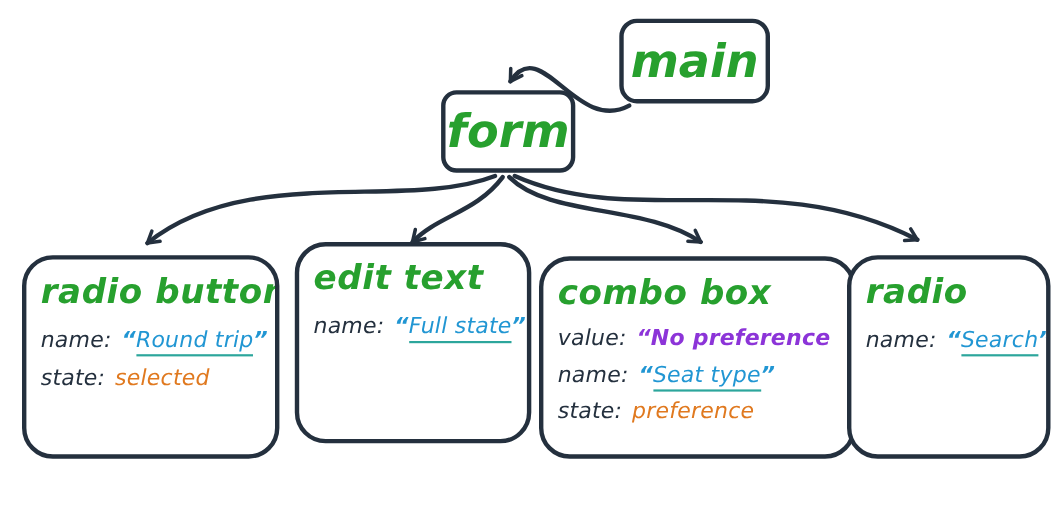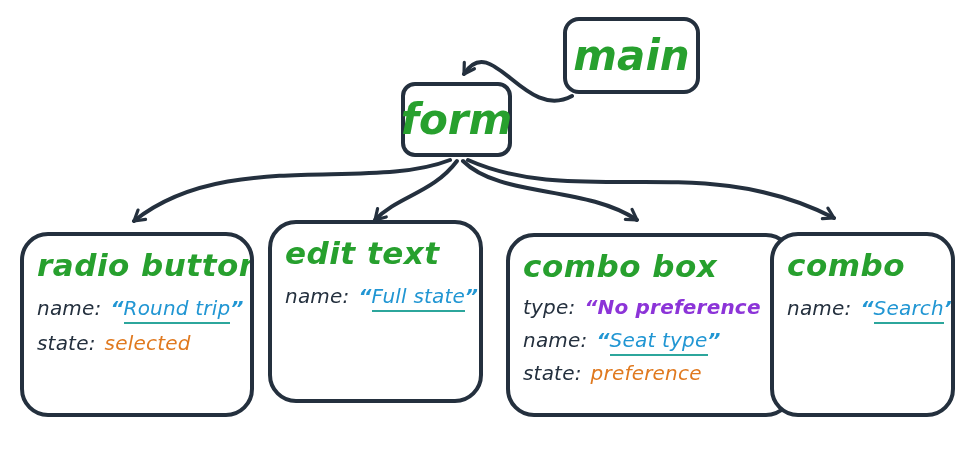--- a/index.html
+++ b/index.html
@@ -19,27 +19,27 @@
   .edges{position:absolute;left:0;top:0;z-index:3;pointer-events:none;}
   .edge{fill:none;stroke:var(--ink);stroke-width:4;stroke-linecap:round;}
   .ah{fill:none;stroke:var(--ink);stroke-width:3.2;stroke-linecap:round;stroke-linejoin:round;}
   
   .node{
     position:absolute;background:#fff;border:4px solid var(--ink);
     box-sizing:border-box;z-index:2;
   }
   .node-main{left:563px;top:17px;width:137px;height:77px;border-radius:16px;
     display:flex;align-items:center;justify-content:center;}
-  .node-form{left:401px;top:82px;width:111px;height:75px;border-radius:14px;
+  .node-form{left:401px;top:82px;width:122px;height:75px;border-radius:14px;
     display:flex;align-items:center;justify-content:center;}
   .node-big-label{font-size:42px;font-weight:600;color:var(--node_label_green);line-height:1;}
   .card{border-radius:28px;padding:8px 13px;overflow:hidden;}
   .node-radio {left:20px; top:232px;width:234px;height:185px;}
   .node-edit  {left:268px;top:220px;width:215px;height:183px;}
-  .node-combo {left:506px;top:233px;width:288px;height:184px;}
+  .node-combo {left:490px;top:233px;width:288px;height:184px;}
   .node-button{left:770px;top:232px;width:185px;height:185px;}
   .card-title{
     font-size:31px;font-weight:600;color:var(--node_label_green);
     line-height:1.25;margin:2px 0 7px;white-space:nowrap;letter-spacing:.5px;
   }
   .attr-row{
     font-size:20px;color:var(--ink);margin:11px 0;font-weight:500;
     white-space:nowrap;letter-spacing:.2px;
   }
   .node-combo .attr-row{margin:9px 0;}
@@ -89,30 +89,30 @@
   <div class="node card node-edit">
     <div class="card-title">edit text</div>
     <div class="attr-row">
       <span class="attr-key">name:</span><span class="attr-val blue"><span class="quote">“</span><span class="val-text underline">Full state</span><span class="quote">”</span></span>
     </div>
   </div>
 
   <div class="node card node-combo">
     <div class="card-title">combo box</div>
     <div class="attr-row">
-      <span class="attr-key">type:</span><span class="attr-val purple"><span class="quote">“</span><span class="val-text">No preference</span></span>
+      <span class="attr-key">value:</span><span class="attr-val purple"><span class="quote">“</span><span class="val-text">No preference</span></span>
     </div>
     <div class="attr-row">
       <span class="attr-key">name:</span><span class="attr-val blue"><span class="quote">“</span><span class="val-text underline">Seat type</span><span class="quote">”</span></span>
     </div>
     <div class="attr-row">
       <span class="attr-key">state:</span><span class="attr-val orange">preference</span>
     </div>
   </div>
 
   <div class="node card node-button">
-    <div class="card-title">combo</div>
+    <div class="card-title">radio</div>
     <div class="attr-row">
       <span class="attr-key">name:</span><span class="attr-val blue"><span class="quote">“</span><span class="val-text underline">Search</span><span class="quote">”</span></span>
     </div>
   </div>
 
 </div>
 
 </body></html>

